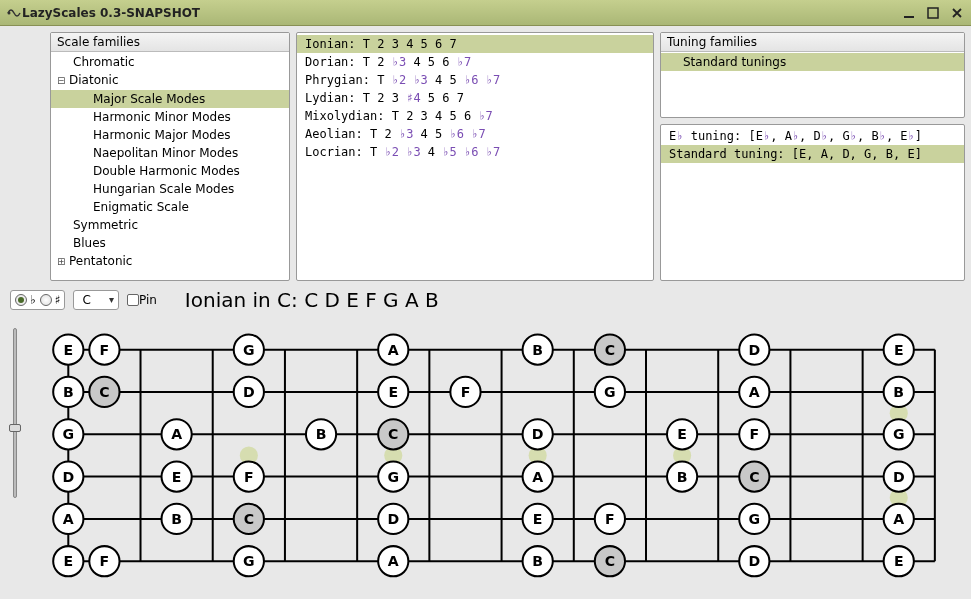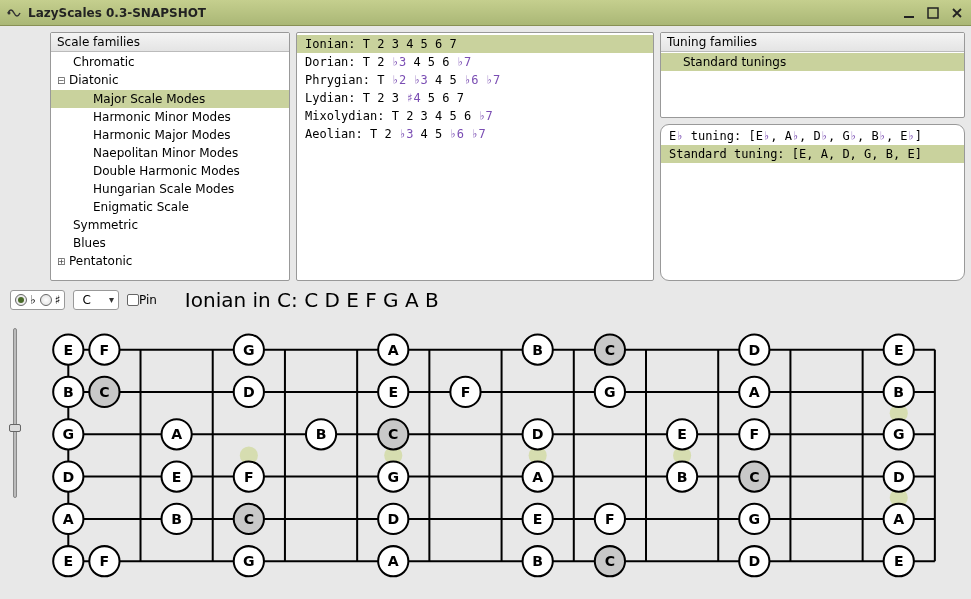--- a/index.html
+++ b/index.html
@@ -12,21 +12,21 @@
     height: 599px;
     overflow: hidden;
   }
   .titlebar {
     height: 26px;
     background: linear-gradient(#c5cf8e, #aab776);
     border-bottom: 1px solid #889055;
     display: flex;
     align-items: center;
     padding: 0 6px;
-    gap: 6px;
+    gap: 0;
   }
   .titlebar .appicon {
     width: 16px; height: 16px;
     display: inline-flex; align-items: center; justify-content: center;
     font-size: 12px; color: #444;
   }
   .titlebar .title { font-weight: bold; color: #222; flex: 1; }
   .titlebar .btns { display: flex; gap: 8px; }
   .titlebar .btn {
     width: 16px; height: 16px;
@@ -51,21 +51,21 @@
     border: 1px solid #999;
     border-radius: 2px;
     overflow: hidden;
     display: flex;
     flex-direction: column;
   }
   .p-tree { width: 240px; }
   .p-scales { flex: 1; font-family: "DejaVu Sans Mono", monospace; }
   .rightcol { width: 305px; display: flex; flex-direction: column; gap: 6px; }
   .p-tuning-families { height: 86px; }
-  .p-tunings { flex: 1; font-family: "DejaVu Sans Mono", monospace; border-radius: 9px; }
+  .p-tunings { flex: 1; font-family: "DejaVu Sans Mono", monospace; }
   .listhdr {
     background: linear-gradient(#f4f4f4,#e4e4e4);
     border-bottom: 1px solid #bbb;
     padding: 2px 6px;
     font-size: 12px;
   }
   .listbody {
     flex: 1;
     overflow-y: auto;
     padding: 1px 0;
@@ -215,20 +215,21 @@
     </div>
 
     <div class="panel p-scales">
       <div class="listbody" id="modes-body" style="padding:2px 0;">
           <div class="list-row sel" style="padding: 1px 8px;"><span>Ionian: T 2 3 4 5 6 7</span></div>
           <div class="list-row" style="padding: 1px 8px;"><span>Dorian: T 2 <span class="flat">♭3</span> 4 5 6 <span class="flat">♭7</span></span></div>
           <div class="list-row" style="padding: 1px 8px;"><span>Phrygian: T <span class="flat">♭2</span> <span class="flat">♭3</span> 4 5 <span class="flat">♭6</span> <span class="flat">♭7</span></span></div>
           <div class="list-row" style="padding: 1px 8px;"><span>Lydian: T 2 3 <span class="flat">♯4</span> 5 6 7</span></div>
           <div class="list-row" style="padding: 1px 8px;"><span>Mixolydian: T 2 3 4 5 6 <span class="flat">♭7</span></span></div>
           <div class="list-row" style="padding: 1px 8px;"><span>Aeolian: T 2 <span class="flat">♭3</span> 4 5 <span class="flat">♭6</span> <span class="flat">♭7</span></span></div>
+          <div class="list-row" style="padding: 1px 8px;"><span>Locrian: T <span class="flat">♭2</span> <span class="flat">♭3</span> 4 <span class="flat">♭5</span> <span class="flat">♭6</span> <span class="flat">♭7</span></span></div>
         </div>
     </div>
 
     <div class="rightcol">
       <div class="panel p-tuning-families">
         <div class="listhdr">Tuning families</div>
         <div class="listbody" id="tunfam-body">
             <div class="tree-row lvl1 sel">Standard tunings</div>
           </div>
       </div>

